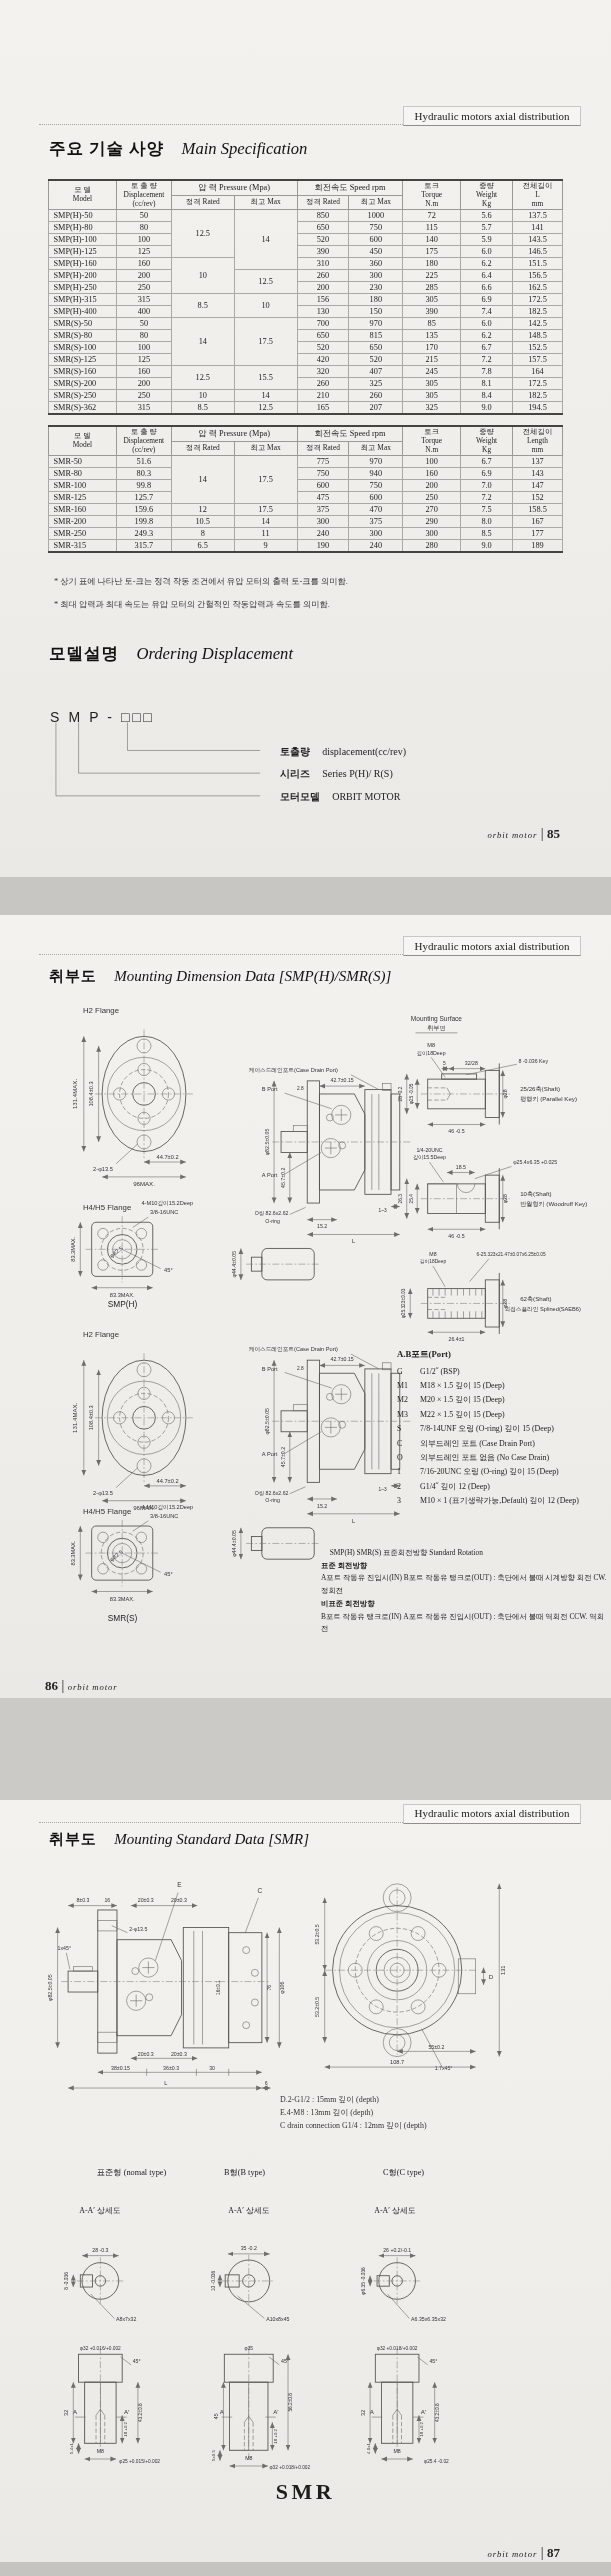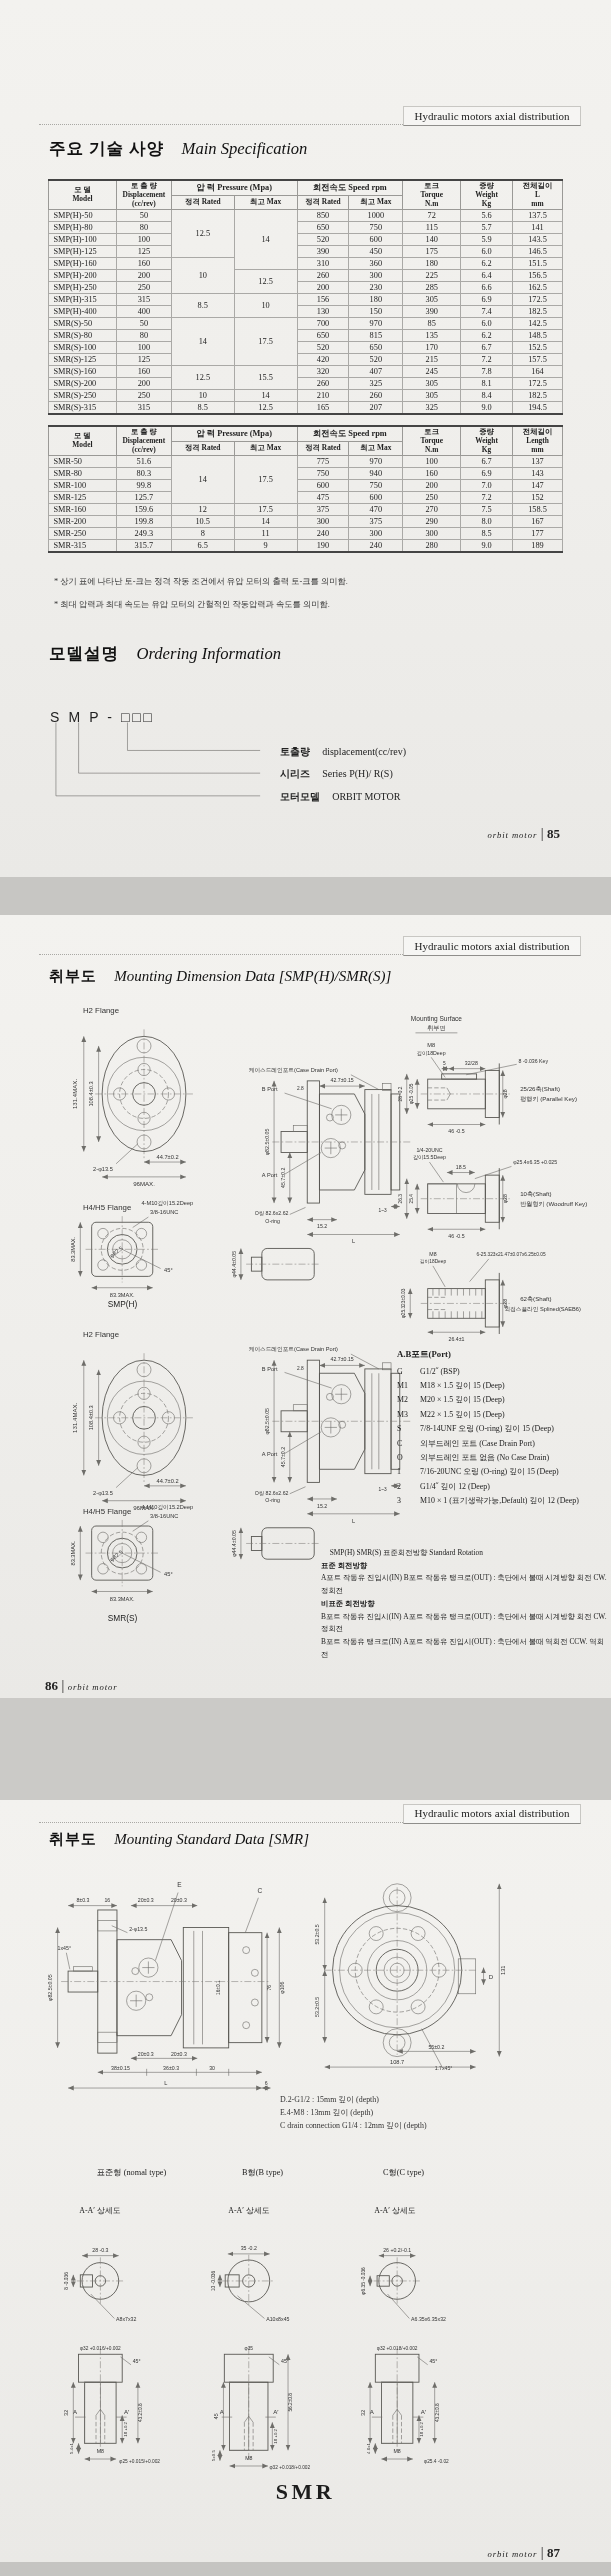--- a/index.html
+++ b/index.html
@@ -17,21 +17,21 @@
   .hbox{border:0.9px solid #c8c7c3;border-bottom:1.7px solid #8f8e8b;padding:2.6px 10.5px 3.5px;font-size:11px;color:#222;background:rgba(255,255,255,.3);white-space:nowrap}
 
   .sect{position:absolute;left:49px;white-space:nowrap;color:#111}
   .sect .ko{font-weight:bold;font-size:16.6px;letter-spacing:0.9px}
   .sect .en{font-style:italic;font-size:16.6px;margin-left:14px}
   .sect.small .ko{font-size:15px}
   .sect.small .en{font-size:15px}
 
   table.spec{position:absolute;left:48px;width:515px;border-collapse:collapse;color:#222;
     border-top:2.6px double #444;border-bottom:2.6px double #444}
-  .spec th{font-weight:bold;font-size:7.4px;line-height:1.2;border:0.9px solid #9a9996;padding:0.9px 0;text-align:center;color:#222}
+  .spec th{font-weight:normal;font-size:7.4px;line-height:1.2;border:0.9px solid #9a9996;padding:0.9px 0;text-align:center;color:#222}
   .spec th.g{font-size:8.3px}
   .spec thead{border-bottom:1.7px solid #444}
   .spec td{font-size:8.3px;border:0.9px solid #aaa9a6;text-align:center;padding:0 1.7px;height:11px;line-height:10.5px}
   .spec td:first-child{text-align:left;padding-left:4.4px}
   .spec tr.heavy td{border-top:1.7px solid #444}
 
   .note{position:absolute;left:54px;font-size:8.3px;color:#333;white-space:nowrap}
   .code{position:absolute;left:50px;top:709px;font-family:"Liberation Sans",sans-serif;font-size:14px;letter-spacing:2.6px;color:#222}
   .ord{position:absolute;left:280px;font-size:10px;color:#222;white-space:nowrap}
   .ord .ok{font-weight:bold}
@@ -276,21 +276,21 @@
           <td>250</td>
           <td>10</td>
           <td>14</td>
           <td>210</td>
           <td>260</td>
           <td>305</td>
           <td>8.4</td>
           <td>182.5</td>
         </tr>
         <tr>
-          <td>SMR(S)-315</td>
+          <td>SMR(S)-362</td>
           <td>315</td>
           <td>8.5</td>
           <td>12.5</td>
           <td>165</td>
           <td>207</td>
           <td>325</td>
           <td>9.0</td>
           <td>194.5</td>
         </tr>
       </tbody>
@@ -428,21 +428,21 @@
           <td>189</td>
         </tr>
       </tbody>
   </table>
 
   <div class="note" style="top:576px">* 상기 표에 나타난 토-크는 정격 작동 조건에서 유압 모터의 출력 토-크를 의미함.</div>
   <div class="note" style="top:599px">* 최대 압력과 최대 속도는 유압 모터의 간헐적인 작동압력과 속도를 의미함.</div>
 
   <div class="sect" style="top:643px">
     <span class="ko">모델설명</span>
-    <span class="en">Ordering Information</span>
+    <span class="en">Ordering Displacement</span>
   </div>
 
   <div class="code">S M P -  □□□</div>
 
   <svg width="611" height="877" viewBox="0 0 700 1005">
     <defs>
       <marker id="ar" markerWidth="8" markerHeight="8" refX="6.5" refY="4" orient="auto-start-reverse" markerUnits="userSpaceOnUse">
           <path d="M0,1.2 L6.5,4 L0,6.8 Z" fill="#6e6d69"></path>
         </marker>
       <pattern id="hat" width="5" height="5" patternUnits="userSpaceOnUse" patternTransform="rotate(45)">
@@ -731,21 +731,20 @@
         <span class="pk">3</span>
         <span>M10 × 1 (표기생략가능,Default) 깊이 12 (Deep)</span>
       </div>
   </div>
 
   <div class="rot">
     <div class="rt">SMP(H) SMR(S) 표준회전방향 Standard Rotation</div>
     <b>표준 회전방향</b>
     <div>A포트 작동유 진입시(IN) B포트 작동유 탱크로(OUT) : 축단에서 볼때 시계방향 회전 CW. 정회전</div>
     <b>비표준 회전방향</b>
-    <div>B포트 작동유 진입시(IN) A포트 작동유 탱크로(OUT) : 축단에서 볼때 시계방향 회전 CW. 정회전</div>
     <div>B포트 작동유 탱크로(IN) A포트 작동유 진입시(OUT) : 축단에서 볼때 역회전 CCW. 역회전</div>
   </div>
 
   <div class="foot" style="left:45px;top:763px">
     <span class="pagenum">86</span>
     <span> | </span>
     <span class="brand">orbit motor</span>
   </div>
 </div>
 <div id="band2"></div>
@@ -986,21 +985,21 @@
     </g>
   </svg>
 
   <div class="notes3">
     <div>D.2-G1/2 :  15mm 깊이 (depth)</div>
     <div>E.4-M8 :  13mm 깊이 (depth)</div>
     <div>C drain connection G1/4 : 12mm 깊이 (depth)</div>
   </div>
 
   <div class="thead3" style="left:79px;top:367px;width:105px">표준형 (nomal type)</div>
-  <div class="thead3" style="left:210px;top:367px;width:105px">B형(B type)</div>
+  <div class="thead3" style="left:192px;top:367px;width:105px">B형(B type)</div>
   <div class="thead3" style="left:349px;top:367px;width:109px">C형(C type)</div>
   <div class="thead3" style="left:65px;top:405px;width:70px;font-size:7.9px">A-A′ 상세도</div>
   <div class="thead3" style="left:214px;top:405px;width:70px;font-size:7.9px">A-A′ 상세도</div>
   <div class="thead3" style="left:360px;top:405px;width:70px;font-size:7.9px">A-A′ 상세도</div>
 
   <div class="smr">SMR</div>
 
   <div class="foot" style="right:51px;top:745px">
     <span class="brand">orbit motor</span>
     <span> | </span>

